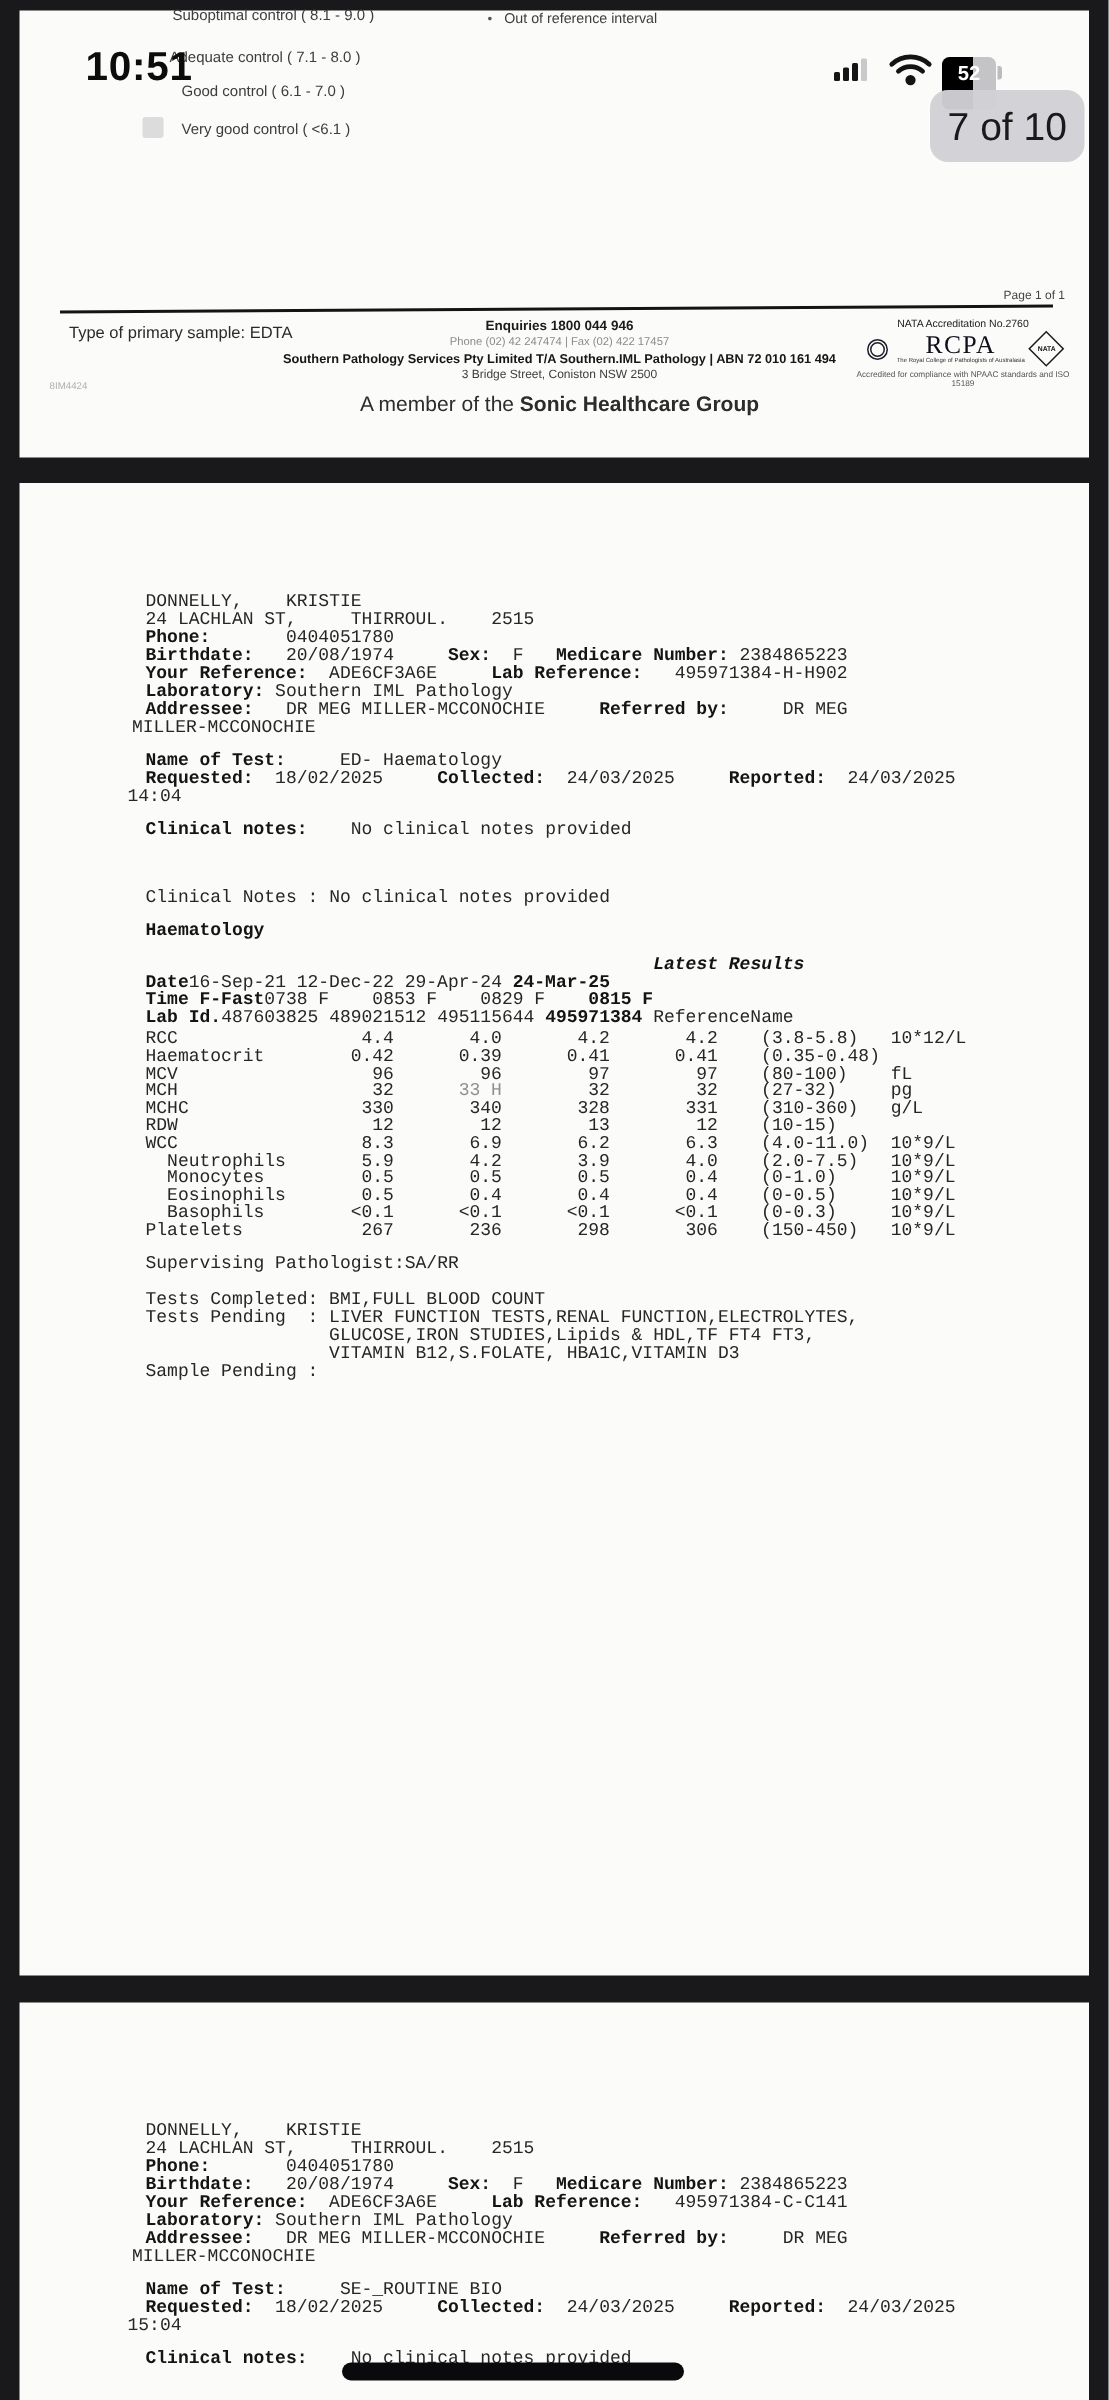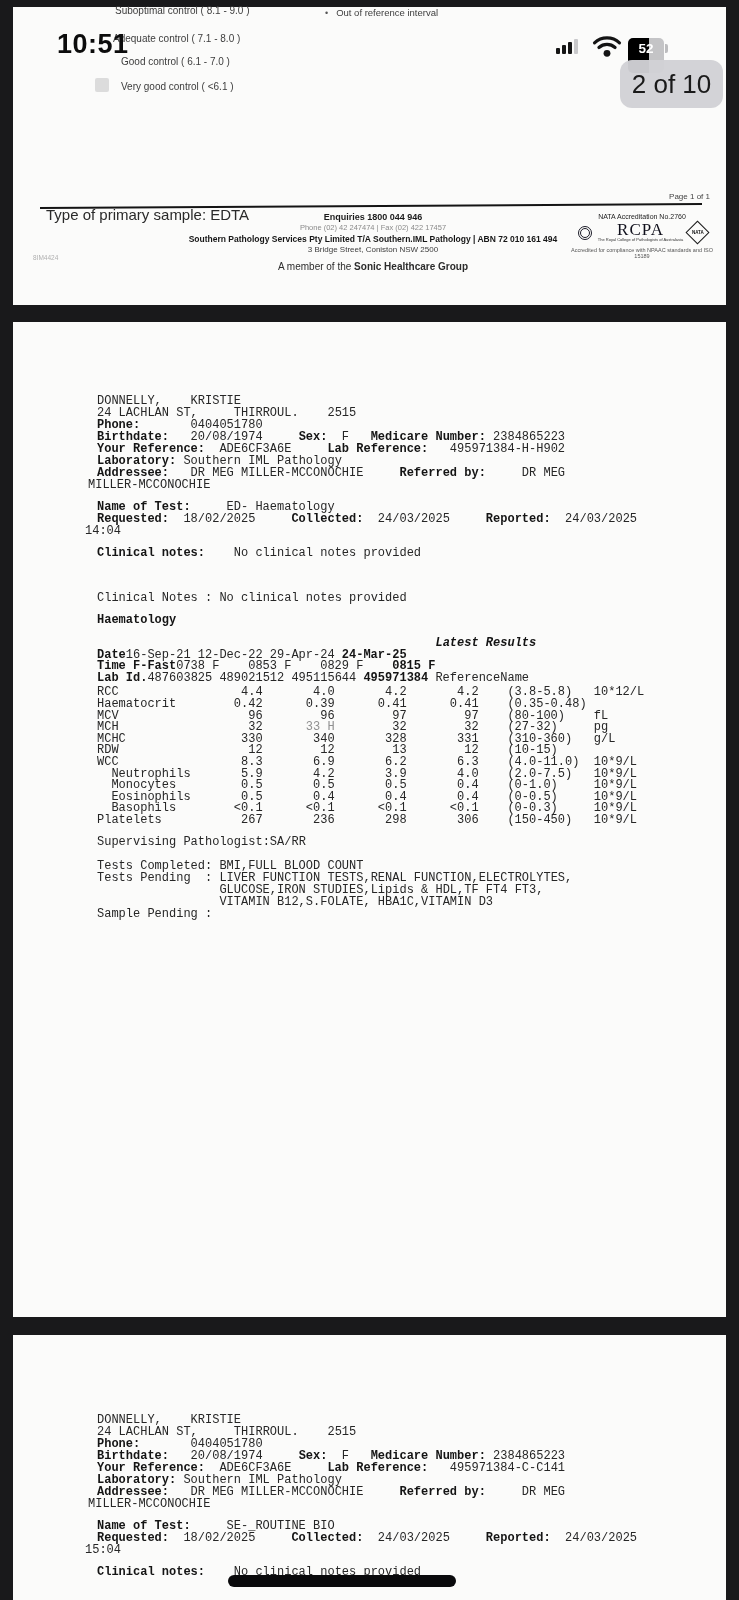--- a/index.html
+++ b/index.html
@@ -35,28 +35,28 @@
   .leg { position:absolute; font-size:10px; color:#3d3d3d; white-space:nowrap; }
   .swatch { position:absolute; left:82px; top:71px; width:14px; height:14px;
             background:#dcdcdc; border-radius:2px; }
   .oor { position:absolute; left:312px; top:0; font-size:9.5px; color:#3d3d3d; }
   .oor .dot { font-size:9px; color:#555; margin-right:8px; }
 
   
   .rule { position:absolute; left:27px; top:198px; width:662px; height:2px;
           background:#141414; transform:rotate(-0.35deg); }
   .pgnum { position:absolute; right:16px; top:185px; font-size:8px; color:#444; }
-  .sampletype { position:absolute; left:33px; top:199px; font-size:15px; color:#2a2a2a; }
+  .sampletype { position:absolute; left:33px; top:209px; font-size:11px; color:#2a2a2a; }
   .formcode { position:absolute; left:20px; top:247px; font-size:6.5px; color:#b0b0b0; }
   .fcenter { position:absolute; left:165px; top:205px; width:390px; text-align:center; color:#2c2c2c; }
   .fc1 { font-size:9px; font-weight:600; color:#1b1b1b; }
   .fc2 { font-size:7.5px; color:#8a8a8a; margin-top:1px; }
   .fc3 { font-size:8.5px; font-weight:700; color:#161616; margin-top:2px; }
   .fc4 { font-size:8px; color:#3c3c3c; margin-top:1px; }
-  .fc5 { font-size:10px; color:#2c2c2c; margin-top:7px; }
+  .fc5 { font-size:14px; color:#2c2c2c; margin-top:7px; }
   .fright { position:absolute; left:552px; top:206px; width:154px; text-align:center; }
   .fr1 { font-size:7px; color:#222; }
   .logos { display:flex; align-items:center; justify-content:center; gap:6px; margin-top:3px; }
   .crest { width:14px; height:14px; border:3px double #1c1c28; border-radius:50%; }
   .rcpa-txt { font-family:"Liberation Serif", serif; font-size:17px; color:#10101c; letter-spacing:1px; line-height:14px; }
   .rcpa-sub { font-size:4px; color:#333; }
   .nata { width:17px; height:17px; border:1.6px solid #1c1c1c; transform:rotate(45deg);
           display:flex; align-items:center; justify-content:center; }
   .nata span { transform:rotate(-45deg); font-size:4.5px; font-weight:700; color:#111; }
   .fr2 { font-size:5.5px; color:#555; margin-top:5px; }
@@ -213,16 +213,16 @@
     <path d="M1.8 5.6a15 15 0 0 1 20.4 0" fill="none" stroke="#141414" stroke-width="2.6" stroke-linecap="round"></path>
     <path d="M5.4 9.4a10 10 0 0 1 13.2 0" fill="none" stroke="#141414" stroke-width="2.6" stroke-linecap="round"></path>
     <circle cx="12" cy="14.2" r="2.8" fill="#141414"></circle>
   </svg>
 </div>
 <div class="battery">
   <span>52</span>
   <span class="nub"></span>
 </div>
 <div class="pill">
-  <span>2 of 10</span>
+  <span>7 of 10</span>
 </div>
 
 <div class="home"></div>
 
 </body></html>

